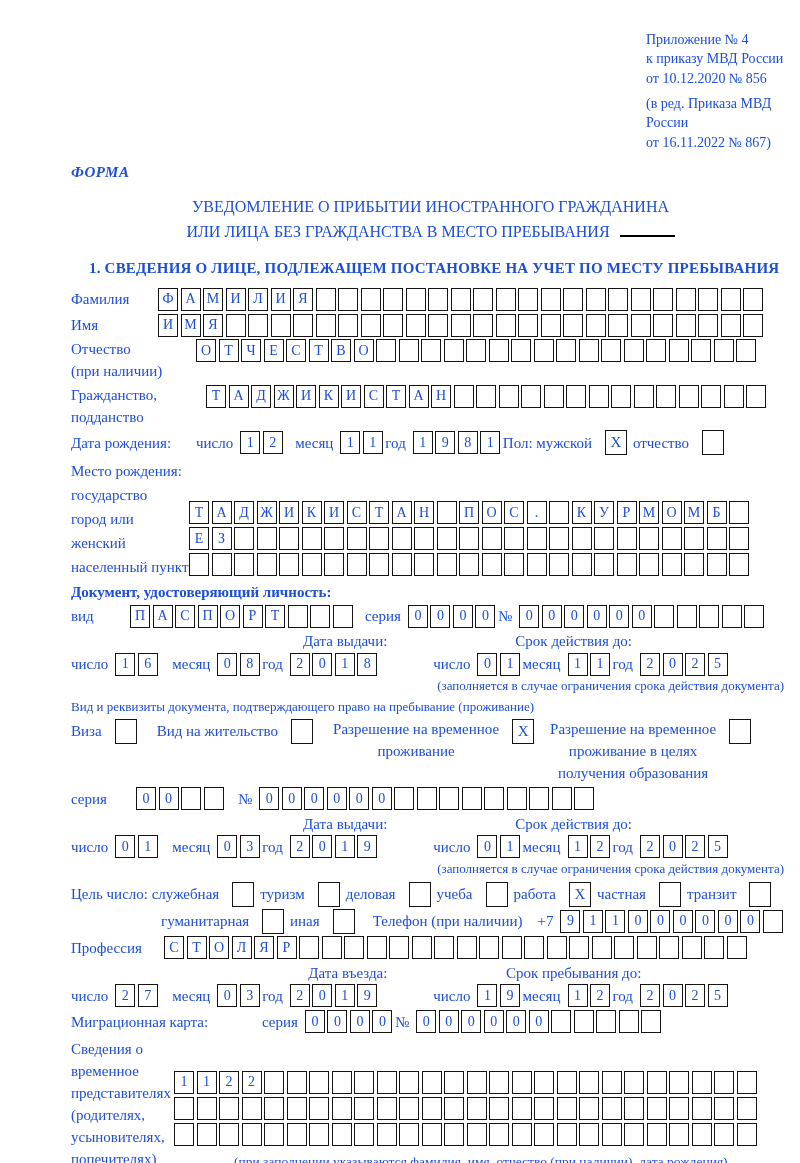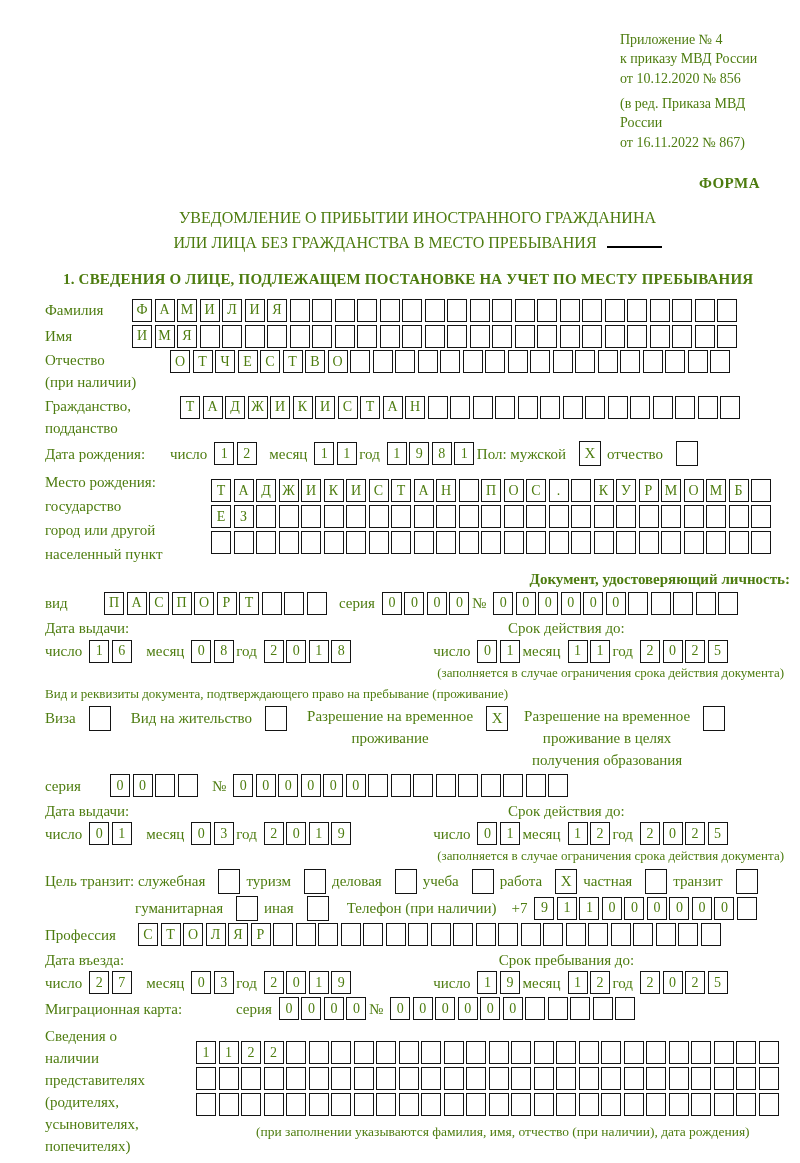--- a/index.html
+++ b/index.html
@@ -1,48 +1,48 @@
 <!DOCTYPE html>
 <html><head>
 <meta charset="utf-8">
 <style>
   html,body{margin:0;padding:0;background:#e8e8e8;}
   .page{
-    width:800px;height:1163px;background:#ffffff;color:#4d7c0f;
-    box-sizing:border-box;padding:30px 10px 0 45px;overflow:hidden;
+    width:800px;height:1163px;background:#ffffff;color:#1d4ed8;
+    box-sizing:border-box;padding:30px 10px 0 71px;overflow:hidden;
     font-family:"Liberation Serif","DejaVu Serif",serif;position:relative;margin:0 auto;
   }
   .hdr{margin-left:575px;font-size:14px;line-height:1.38;}
   .hdr-sub{margin-top:6px;}
-  .forma{font-weight:bold;font-size:15px;text-align:right;padding-right:30px;margin-top:23px;letter-spacing:.5px;}
+  .forma{font-weight:bold;font-size:15px;padding-right:30px;margin-top:12px;letter-spacing:.5px;font-style:italic;}
   .title{text-align:center;font-weight:normal;font-size:16px;margin-top:14px;line-height:1.55;}
   .uline{display:inline-block;width:55px;border-bottom:2px solid #000;margin-left:10px;}
   .sec{font-weight:bold;font-size:15px;margin:16px 0 10px;padding-left:18px;letter-spacing:.2px;}
   
   .row{display:flex;align-items:center;margin:2px 0;}
   .row.top{align-items:flex-start;}
   .lbl{font-size:15px;margin-right:7px;white-space:nowrap;line-height:24px;}
   .ml{font-size:15px;line-height:1.45;margin-right:7px;}
   .ml.ctr{text-align:center;}
   .boxes{display:flex;flex-wrap:nowrap;}
   .box{
     flex:0 0 18px;width:18px;height:21px;border:1.5px solid #141414;margin-right:2.5px;
     display:flex;align-items:center;justify-content:center;font-size:14px;background:#fff;
   }
   .checkbox{
     flex:0 0 20px;width:20px;height:23px;border:1.5px solid #141414;margin:0 6px;
     display:flex;align-items:center;justify-content:center;font-size:15px;background:#fff;
   }
-  .center-bold{text-align:right;font-weight:bold;font-size:15px;margin:5px 0 3px;}
+  .center-bold{text-align:left;font-weight:bold;font-size:15px;margin:5px 0 3px;}
   .para{font-size:13px;margin:4px 0;}
   .note{font-size:13px;text-align:right;padding-right:6px;margin:1px 0 5px;}
   .cols{display:flex;font-size:15px;margin-top:5px;}
-  .c1{width:44%;text-align:left;}
+  .c1{width:44%;text-align:right;}
   .c2{flex:1;text-align:center;padding-right:30px;}
-  .block{display:flex;align-items:center;margin:4px 0;gap:48px;}
+  .block{display:flex;align-items:flex-end;margin:4px 0;}
   .blabels{font-size:15px;line-height:24px;flex-shrink:0;}
   .blabels.tight{line-height:22px;}
   .bright{flex:1;}
   .brow{display:flex;margin-bottom:3px;}
   .bnote{font-size:13.5px;margin-top:8px;margin-left:60px;}
 </style>
 </head>
 <body>
 
 <div class="page">
@@ -216,21 +216,21 @@
         </span>
         <span class="lbl">Пол: мужской</span>
         <span class="checkbox">X</span>
         <span class="lbl">отчество</span>
         <span class="checkbox"></span>
       </div>
       <div class="block">
         <div class="blabels" style="flex-basis: 118px; width: 118px;">
           <div>Место рождения:</div>
           <div>государство</div>
-          <div>город или другой</div>
+          <div>город или женский</div>
           <div>населенный пункт</div>
         </div>
         <div class="bright">
           <div class="brow">
             <span class="boxes">
               <span class="box">Т</span>
               <span class="box">А</span>
               <span class="box">Д</span>
               <span class="box">Ж</span>
               <span class="box">И</span>
@@ -485,21 +485,21 @@
         <span class="boxes">
           <span class="box">2</span>
           <span class="box">0</span>
           <span class="box">2</span>
           <span class="box">5</span>
         </span>
         <span style="flex: 0 0 60px;"></span>
       </div>
       <div class="note">(заполняется в случае ограничения срока действия документа)</div>
       <div class="row">
-        <span class="lbl">Цель транзит: служебная</span>
+        <span class="lbl">Цель число: служебная</span>
         <span class="checkbox"></span>
         <span class="lbl">туризм</span>
         <span class="checkbox"></span>
         <span class="lbl">деловая</span>
         <span class="checkbox"></span>
         <span class="lbl">учеба</span>
         <span class="checkbox"></span>
         <span class="lbl">работа</span>
         <span class="checkbox">X</span>
         <span class="lbl">частная</span>
@@ -624,21 +624,21 @@
           <span class="box"></span>
           <span class="box"></span>
           <span class="box"></span>
           <span class="box"></span>
           <span class="box"></span>
         </span>
       </div>
       <div class="block">
         <div class="blabels tight" style="flex-basis: 103px; width: 103px;">
           <div>Сведения о</div>
-          <div>наличии</div>
+          <div>временное</div>
           <div>представителях</div>
           <div>(родителях,</div>
           <div>усыновителях,</div>
           <div>попечителях)</div>
         </div>
         <div class="bright">
           <div class="brow">
             <span class="boxes">
               <span class="box">1</span>
               <span class="box">1</span>

